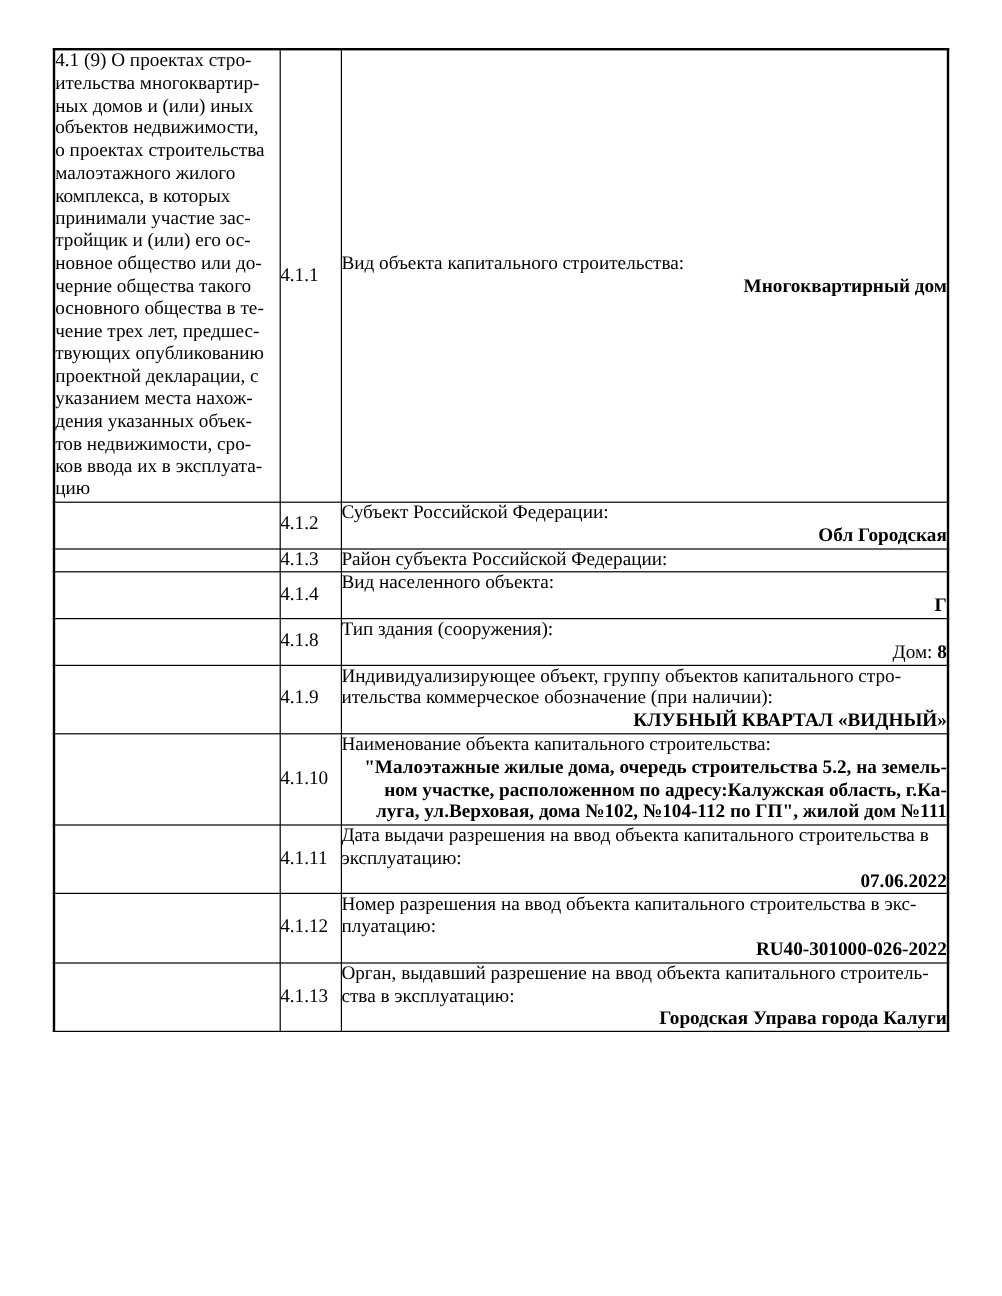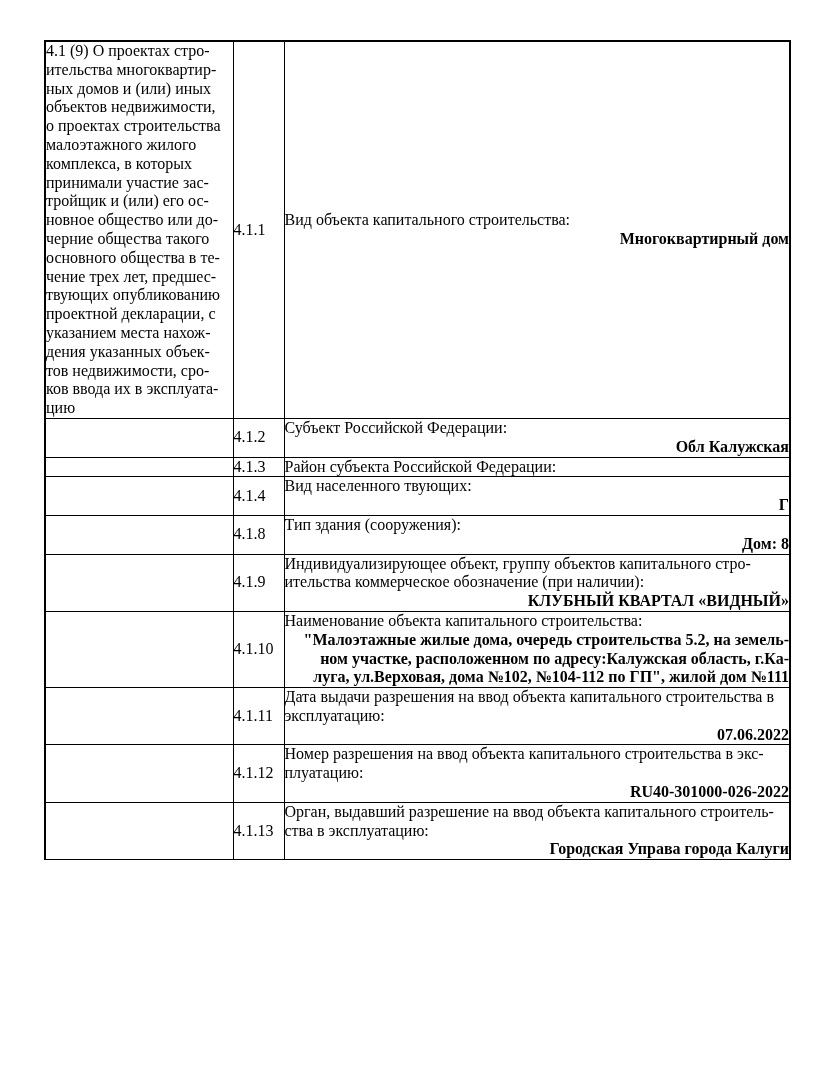--- a/index.html
+++ b/index.html
@@ -38,21 +38,21 @@
   td.cell-num {
     padding: 1px 2px 1px 4px;
     vertical-align: middle;
   }
   td.cell-content {
     padding: 1px 2px 1px 3px;
     vertical-align: middle;
   }
   .field-label { display: block; white-space: pre-line; font-weight: normal; }
   .value-line { white-space: pre-line; text-align: right; }
-  .value-prefix { font-weight: bold; }
+  .value-prefix { font-weight: normal; }
   .field-value { font-weight: bold; }
 </style>
 </head>
 <body>
 
 <div class="page">
   <table class="decl-table">
     <colgroup>
       <col style="width:188px">
       <col style="width:51px">
@@ -88,40 +88,40 @@
       <div class="value-line"><span class="value-prefix"></span><span class="field-value">Многоквартирный дом</span></div>
     </td>
   </tr>
         <tr>
     <td class="cell-desc">
       <div class="desc-text"></div>
     </td>
     <td class="cell-num">4.1.2</td>
     <td class="cell-content">
       <span class="field-label">Субъект Российской Федерации:</span>
-      <div class="value-line"><span class="value-prefix"></span><span class="field-value">Обл Калужская</span></div>
+      <div class="value-line"><span class="value-prefix"></span><span class="field-value">Обл Городская</span></div>
     </td>
   </tr>
         <tr>
     <td class="cell-desc">
       <div class="desc-text"></div>
     </td>
     <td class="cell-num">4.1.3</td>
     <td class="cell-content">
       <span class="field-label">Район субъекта Российской Федерации:</span>
 
     </td>
   </tr>
         <tr>
     <td class="cell-desc">
       <div class="desc-text"></div>
     </td>
     <td class="cell-num">4.1.4</td>
     <td class="cell-content">
-      <span class="field-label">Вид населенного твующих:</span>
+      <span class="field-label">Вид населенного объекта:</span>
       <div class="value-line"><span class="value-prefix"></span><span class="field-value">Г</span></div>
     </td>
   </tr>
         <tr>
     <td class="cell-desc">
       <div class="desc-text"></div>
     </td>
     <td class="cell-num">4.1.8</td>
     <td class="cell-content">
       <span class="field-label">Тип здания (сооружения):</span>

